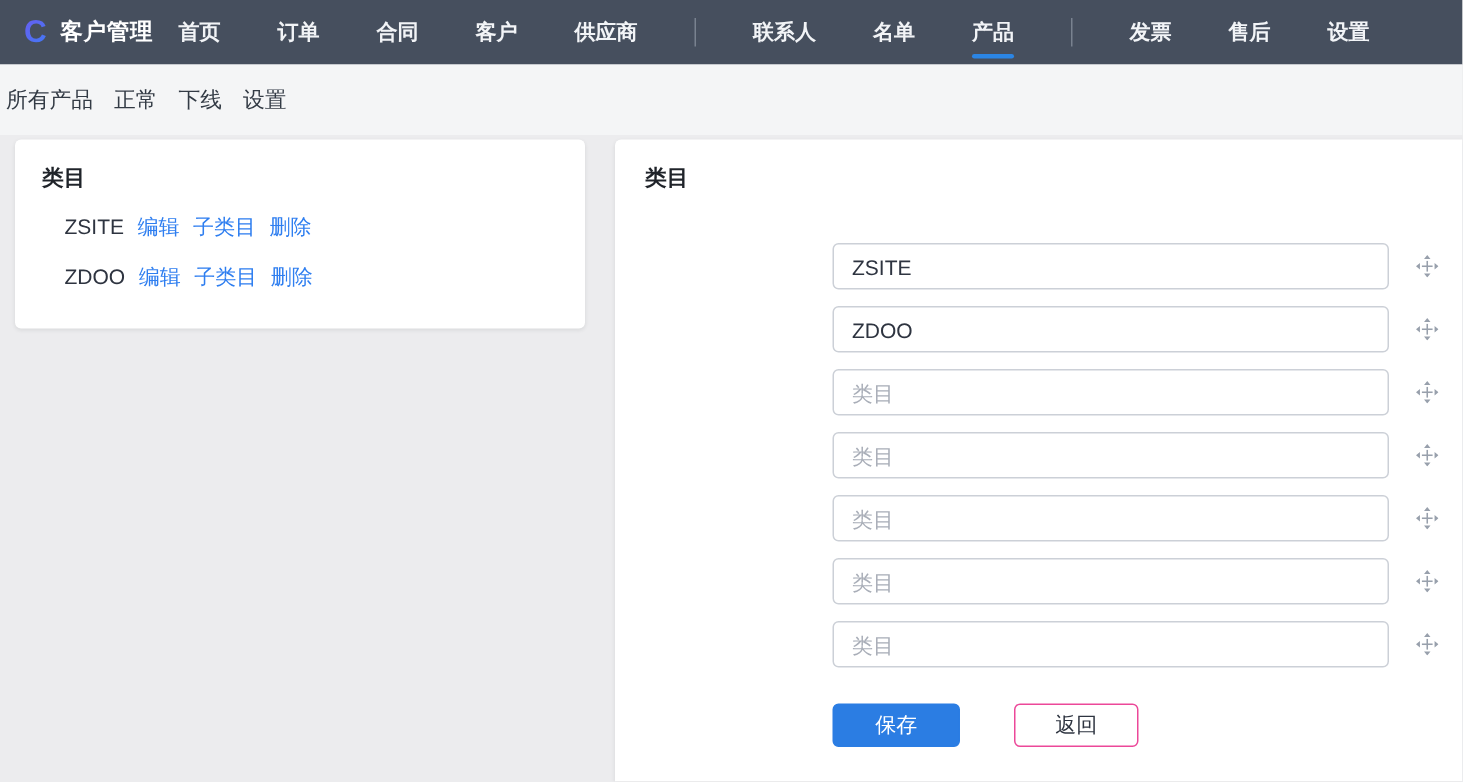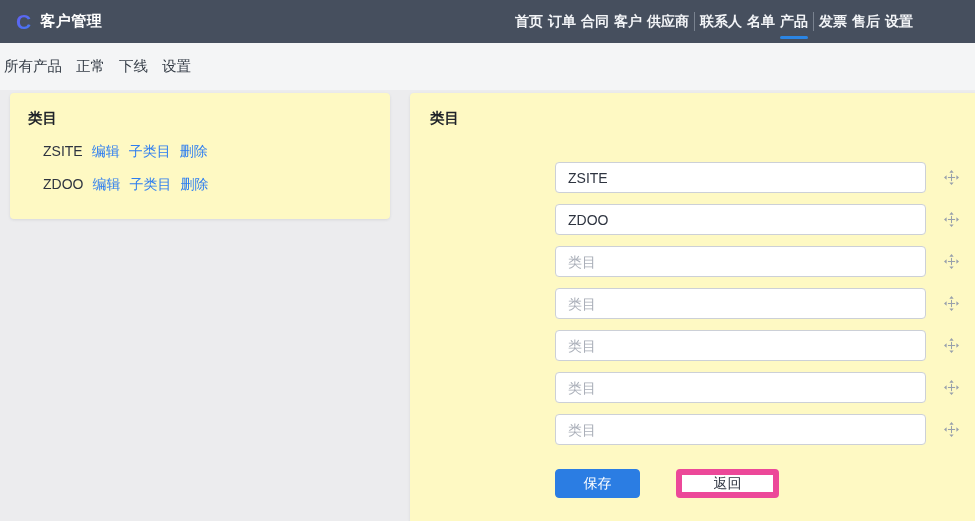--- a/index.html
+++ b/index.html
@@ -31,21 +31,21 @@
     background-clip: text;
     color: transparent;
     font-family: "Liberation Sans", sans-serif;
   }
   .brand-title { font-size: 15px; font-weight: 700; letter-spacing: .5px; }
   .nav-menu {
     margin-left: auto;
     margin-right: 62px;
     display: flex;
     align-items: center;
-    column-gap: 5px;
+    column-gap: 38px;
     height: 100%;
   }
   .nav-item {
     position: relative;
     display: flex;
     align-items: center;
     height: 100%;
     font-size: 14px;
     font-weight: 700;
     color: #f2f4f7;
@@ -95,21 +95,21 @@
 
   
   .content {
     display: flex;
     align-items: flex-start;
     gap: 20px;
     padding: 3px 0 0 10px;
     height: 431px;
   }
   .card {
-    background: #fef9c3;
+    background: #ffffff;
     border-radius: 4px;
     box-shadow: 0 1px 3px rgba(31,35,41,.10);
   }
   .card-title { font-size: 14.5px; font-weight: 700; color: #1f2329; }
 
   .card-left {
     width: 380px;
     min-height: 126px;
     padding: 16px 20px 22px 18px;
     flex: 0 0 auto;
@@ -174,23 +174,23 @@
     font-family: "Liberation Sans", "DejaVu Sans", sans-serif;
     cursor: pointer;
   }
   .btn-primary {
     width: 85px;
     background: #2b7de3;
     border: 1px solid #2b7de3;
     color: #fff;
   }
   .btn-default {
-    width: 103px;
+    width: 83px;
     background: #fff;
-    border: 6px solid #ec4899;
+    border: 1px solid #ec4899;
     color: #2e3440;
   }
 </style>
 </head>
 <body>
 
 <header class="navbar">
   <div class="brand">
     <span class="logo">C</span>
     <span class="brand-title">客户管理</span>

